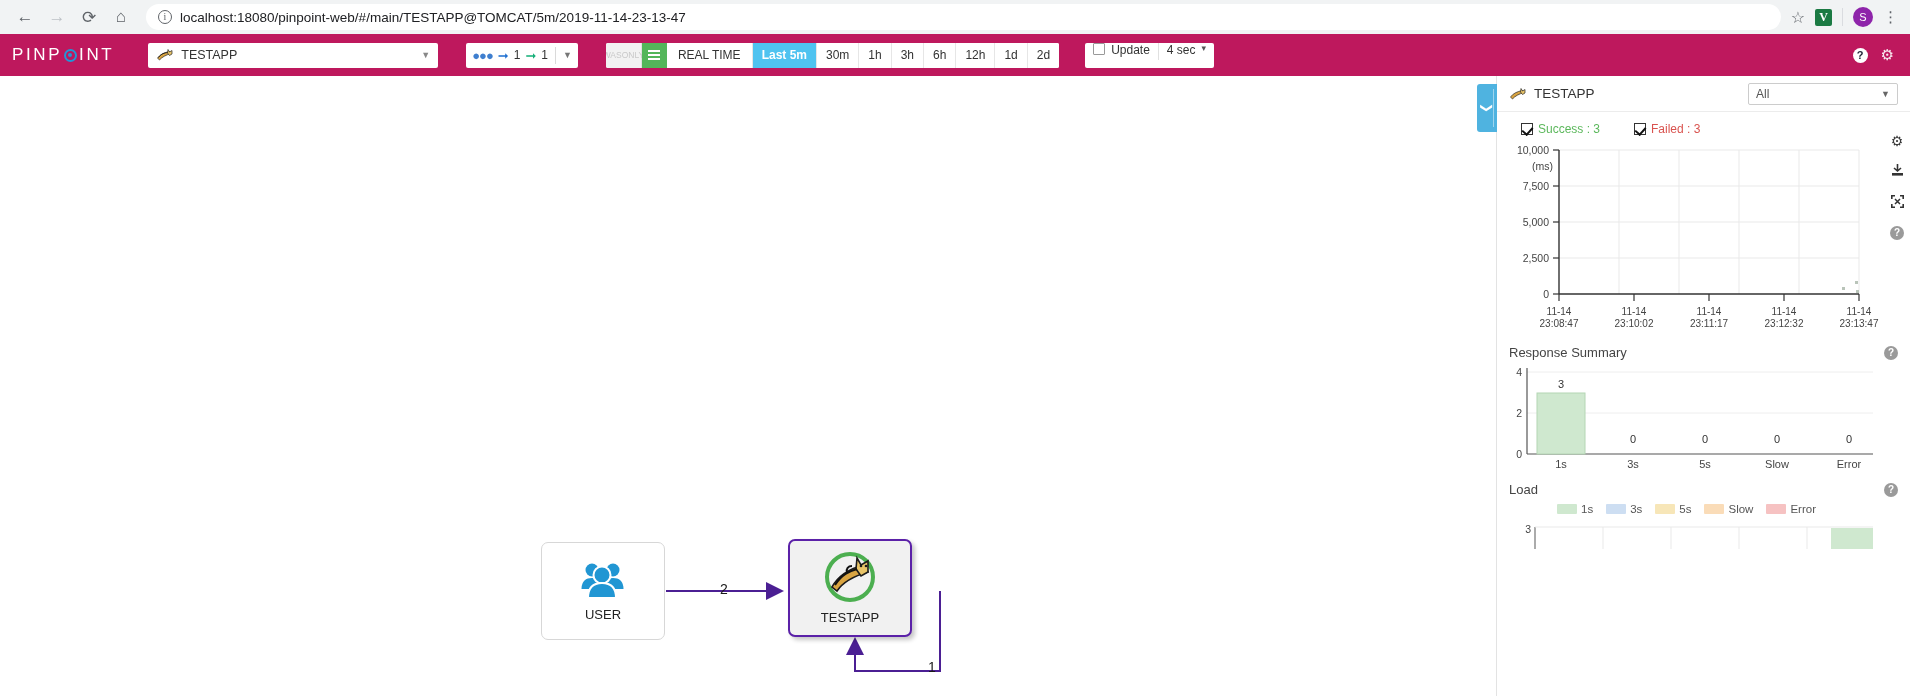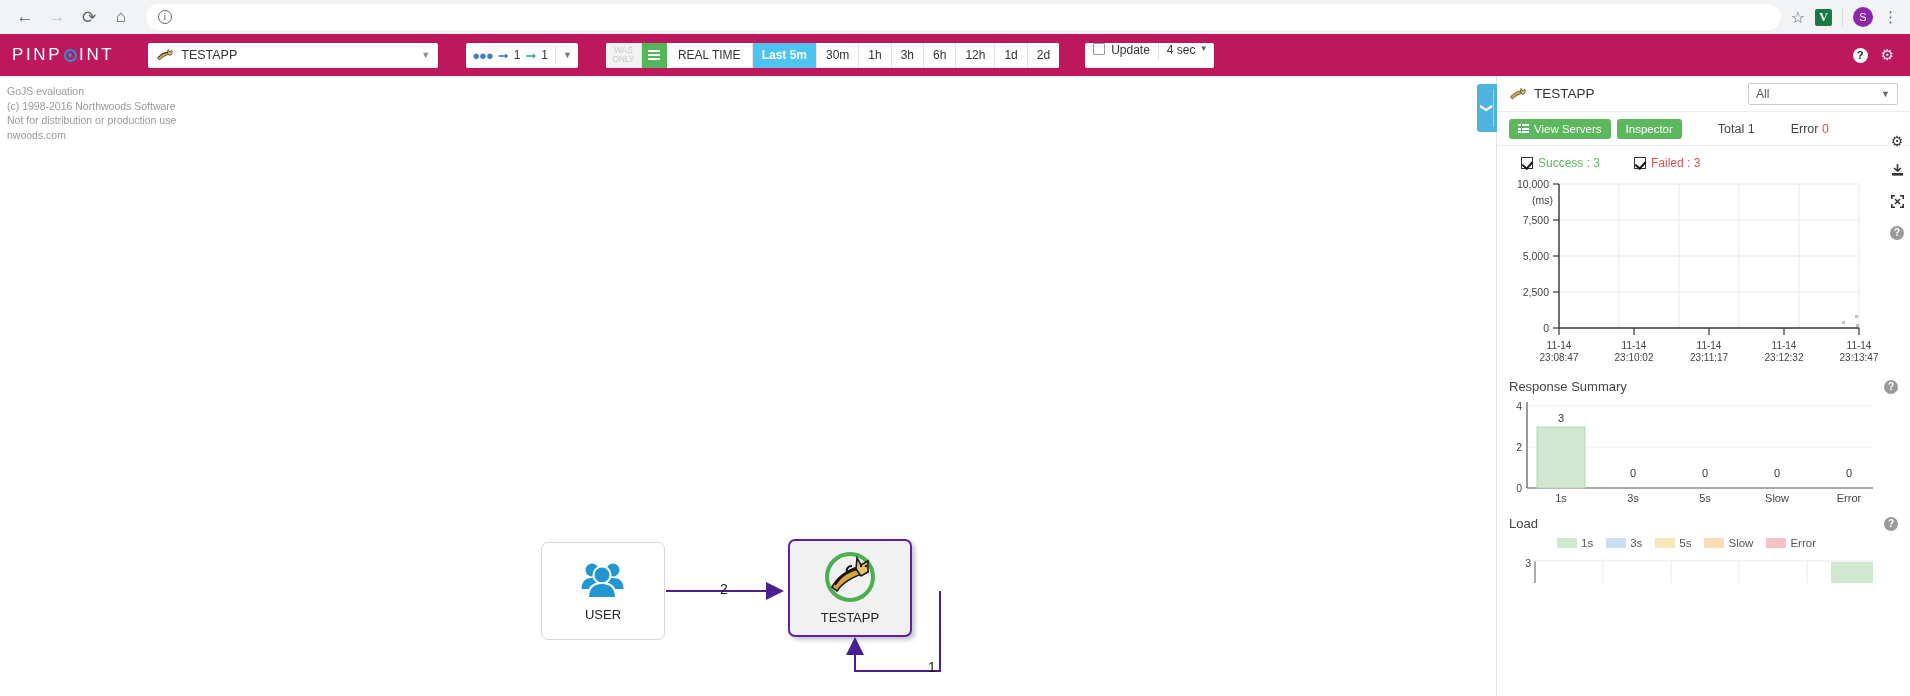--- a/index.html
+++ b/index.html
@@ -157,21 +157,21 @@
     border-radius: 2px;
     overflow: hidden;
   }
   .was-only {
     width: 36px; height: 25px;
     background: #f2f2f2;
     color: #c9c9c9;
     font-size: 8.5px;
     font-weight: normal;
     line-height: 9px;
-    display: flex; flex-direction: column;
+    display: flex; flex-direction: row;
     align-items: center; justify-content: center;
     border-right: 1px solid #e0e0e0;
   }
   .burger-btn {
     width: 25px; height: 25px;
     background: #53b65a;
     display: flex; align-items: center; justify-content: center;
     flex-direction: column;
     gap: 2px;
   }
@@ -405,20 +405,21 @@
 </head>
 <body>
 
 <div class="browser-bar">
   <div class="nav-btn">←</div>
   <div class="nav-btn disabled">→</div>
   <div class="nav-btn">⟳</div>
   <div class="nav-btn">⌂</div>
   <div class="omnibox">
     <div class="info-circle">i</div>
+    <div class="url-text">localhost:18080/pinpoint-web/#/main/TESTAPP@TOMCAT/5m/2019-11-14-23-13-47</div>
   </div>
   <div class="browser-right">
     <div class="star-icon">☆</div>
     <div class="ext-icon">V</div>
     <div class="chrome-sep"></div>
     <div class="avatar">S</div>
     <div class="kebab">⋮</div>
   </div>
 </div>
 
@@ -482,26 +483,20 @@
 
   <div class="hdr-right">
     <span class="hdr-help">?</span>
     <span class="hdr-icon">⚙</span>
   </div>
 </div>
 
 <div class="main-wrap">
 
   <div class="canvas-area">
-    <div class="watermark">
-      <div>GoJS evaluation</div>
-      <div>(c) 1998-2016 Northwoods Software</div>
-      <div>Not for distribution or production use</div>
-      <div>nwoods.com</div>
-    </div>
 
     <svg width="1496" height="628" style="position:absolute;left:0;top:0">
       <defs>
         <marker id="ah" markerWidth="9" markerHeight="9" refX="7" refY="4.5" orient="auto">
           <path d="M0,0 L9,4.5 L0,9 Z" fill="#4b1f93"></path>
         </marker>
       </defs>
       <path d="M666,515 L780,515" stroke="#4b1f93" stroke-width="2" fill="none" marker-end="url(#ah)"></path>
       <path d="M940,515 L940,595 L855,595 L855,565" stroke="#4b1f93" stroke-width="2" fill="none" marker-end="url(#ah)"></path>
     </svg>
@@ -552,44 +547,20 @@
           <path d="M24 3 l3 5 l5 -3 l0 7 l-5 3 l-4 -5 z" fill="#e8c468" stroke="#2b2b2b" stroke-width="1.4"></path>
         </svg>
       </span>
       <span class="sb-title">TESTAPP</span>
       <span class="sb-select">
         <span>All</span>
         <span class="caret">▼</span>
       </span>
     </div>
 
-    <div class="sb-btn-row">
-      <span class="gbtn">
-        <span class="grid-glyph">
-          <i style="left:0;top:0;width:3px;height:2px"></i>
-            <i style="left:4px;top:0;width:7px;height:2px"></i>
-          <i style="left:0;top:3.5px;width:3px;height:2px"></i>
-            <i style="left:4px;top:3.5px;width:7px;height:2px"></i>
-          <i style="left:0;top:7px;width:3px;height:2px"></i>
-            <i style="left:4px;top:7px;width:7px;height:2px"></i>
-        </span>
-        <span>View Servers</span>
-      </span>
-      <span class="gbtn">
-        <span>Inspector</span>
-      </span>
-      <span class="stat">
-        <span>Total</span>
-        <b>1</b>
-      </span>
-      <span class="stat">
-        <span>Error</span>
-        <b class="err0">0</b>
-      </span>
-    </div>
 
     <div class="sb-tools">
       <span class="tool-ico">⚙</span>
       <span class="tool-ico">
         <svg width="13" height="13" viewBox="0 0 13 13">
             <path d="M6.5 0 v6 M3 4 l3.5 3 L10 4" stroke="#333" stroke-width="1.6" fill="none"></path>
             <rect x="1" y="9" width="11" height="2.6" fill="#333"></rect>
           </svg>
       </span>
       <span class="tool-ico">

